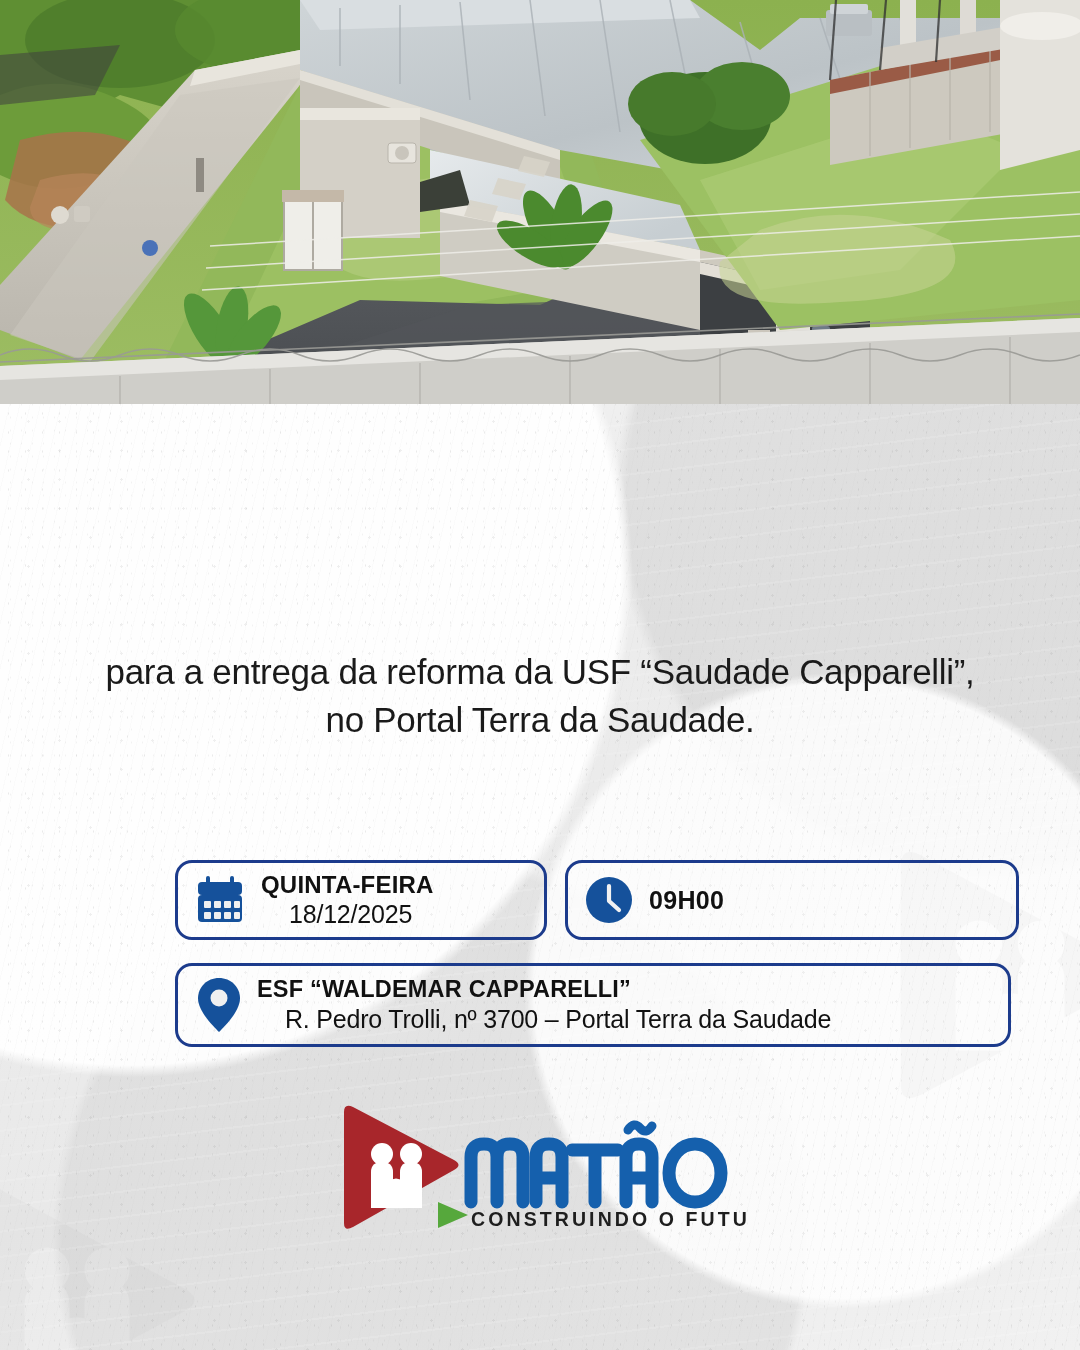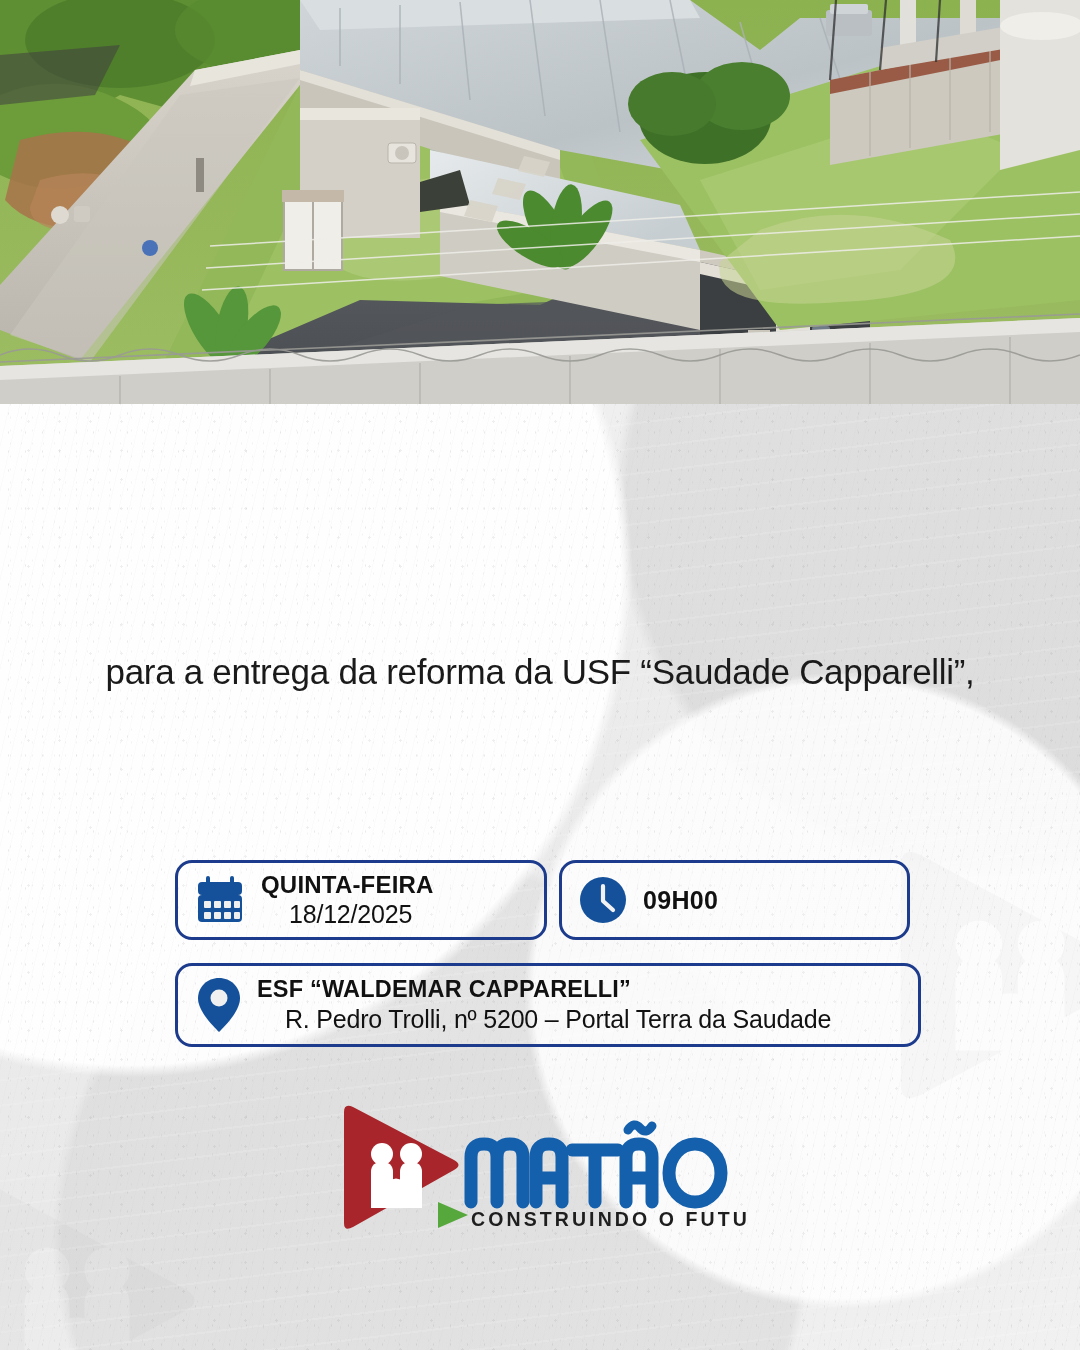--- a/index.html
+++ b/index.html
@@ -98,39 +98,39 @@
     letter-spacing:-.2px;
   }
   .copy .line2, .copy .line3 {
     font-size:35px; font-weight:normal; line-height:1.38;
     letter-spacing:-.3px;
   }
 
   
   .info-row {
     position:absolute; left:175px; top:860px;
-    width:735px;
-    display:flex; gap:12px;border-radius:7px;
+    width:844px;
+    display:flex; gap:18px;border-radius:7px;
   }
   .info-box {
     background:rgba(255,255,255,.14);
     border:3px solid #1c3b8c;
     border-radius:17px;
     display:flex; align-items:center;
     padding:0 16px;
     height:80px;
   }
   .box-date { width:372px; }
   .box-time { flex:1;padding-left:16px; }
 
   .info-row2 {
     position:absolute; left:175px; top:963px;
     width:735px;
   }
-  .box-place { width:746px; height:84px; padding-left:18px; }
+  .box-place { width:836px; height:84px; padding-left:18px; }
 
   .info-icon { flex:0 0 auto; margin-right:15px; display:flex; align-items:center; }
   .info-text { display:flex; flex-direction:column; justify-content:center; }
   .info-head {
     font-size:24px; font-weight:bold; color:#111; letter-spacing:.2px; line-height:1.18;
   }
   .info-sub {
     font-size:25px; font-weight:normal; color:#111; letter-spacing:-.2px; line-height:1.22;margin-left:28px;
   }
   .info-single { font-size:25px; font-weight:bold; color:#111; letter-spacing:.3px; }
@@ -344,20 +344,21 @@
       <rect x="74" y="206" width="16" height="16" rx="3" fill="#cfcbc2"></rect>
       <circle cx="150" cy="248" r="8" fill="#4a72b8"></circle>
       <rect x="196" y="158" width="8" height="34" fill="#8e8a82"></rect>
     </svg>
   </div>
 
 
 
   <div class="copy">
     <div class="line2">para a entrega da reforma da USF “Saudade Capparelli”,</div>
+    <div class="line3">no Portal Terra da Saudade.</div>
   </div>
 
   <div class="info-row">
 
     <div class="info-box box-date">
       <span class="info-icon">
         <svg width="52" height="52" viewBox="0 0 52 52">
           <path d="M14 4 v6" stroke="#15519B" stroke-width="4" stroke-linecap="round" fill="none"></path>
           <path d="M38 4 v6" stroke="#15519B" stroke-width="4" stroke-linecap="round" fill="none"></path>
           <rect x="4" y="8" width="44" height="13" rx="4" fill="#15519B"></rect>
@@ -395,21 +396,21 @@
   <div class="info-row2">
     <div class="info-box box-place">
       <span class="info-icon">
         <svg width="46" height="58" viewBox="0 0 46 58">
           <path d="M23 2 C11 2 2 11 2 22.5 C2 35 17 50 23 56 C29 50 44 35 44 22.5 C44 11 35 2 23 2 Z" fill="#15519B"></path>
           <circle cx="23" cy="22" r="8.5" fill="#f0f0f0"></circle>
         </svg>
       </span>
       <span class="info-text">
         <span class="info-head">ESF “WALDEMAR CAPPARELLI”</span>
-        <span class="info-sub">R. Pedro Trolli, nº 5200 – Portal Terra da Saudade</span>
+        <span class="info-sub">R. Pedro Trolli, nº 3700 – Portal Terra da Saudade</span>
       </span>
     </div>
   </div>
 
   <div class="logo">
     <svg viewBox="0 0 410 132">
 
       <g>
         <path d="M6 10 Q6 1 15 5 L116 58 Q125 63 116 68 L15 125 Q6 130 6 121 Z" fill="#A8262B"></path>
         <circle cx="44" cy="52" r="11" fill="#ffffff"></circle>

